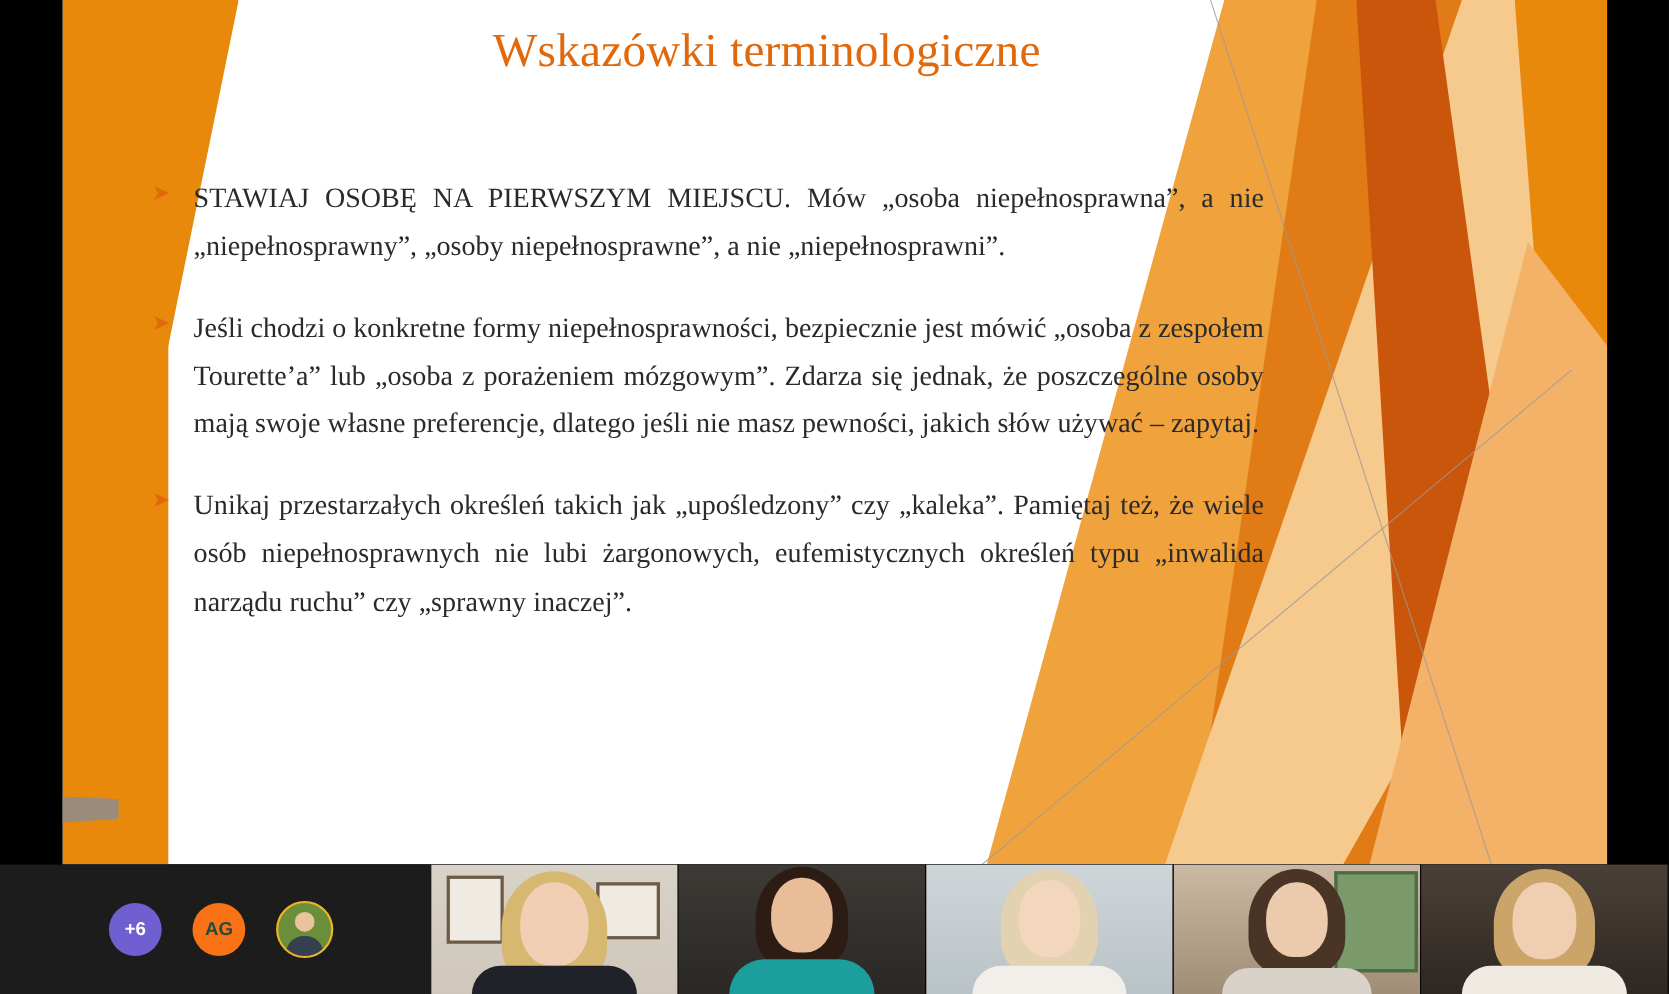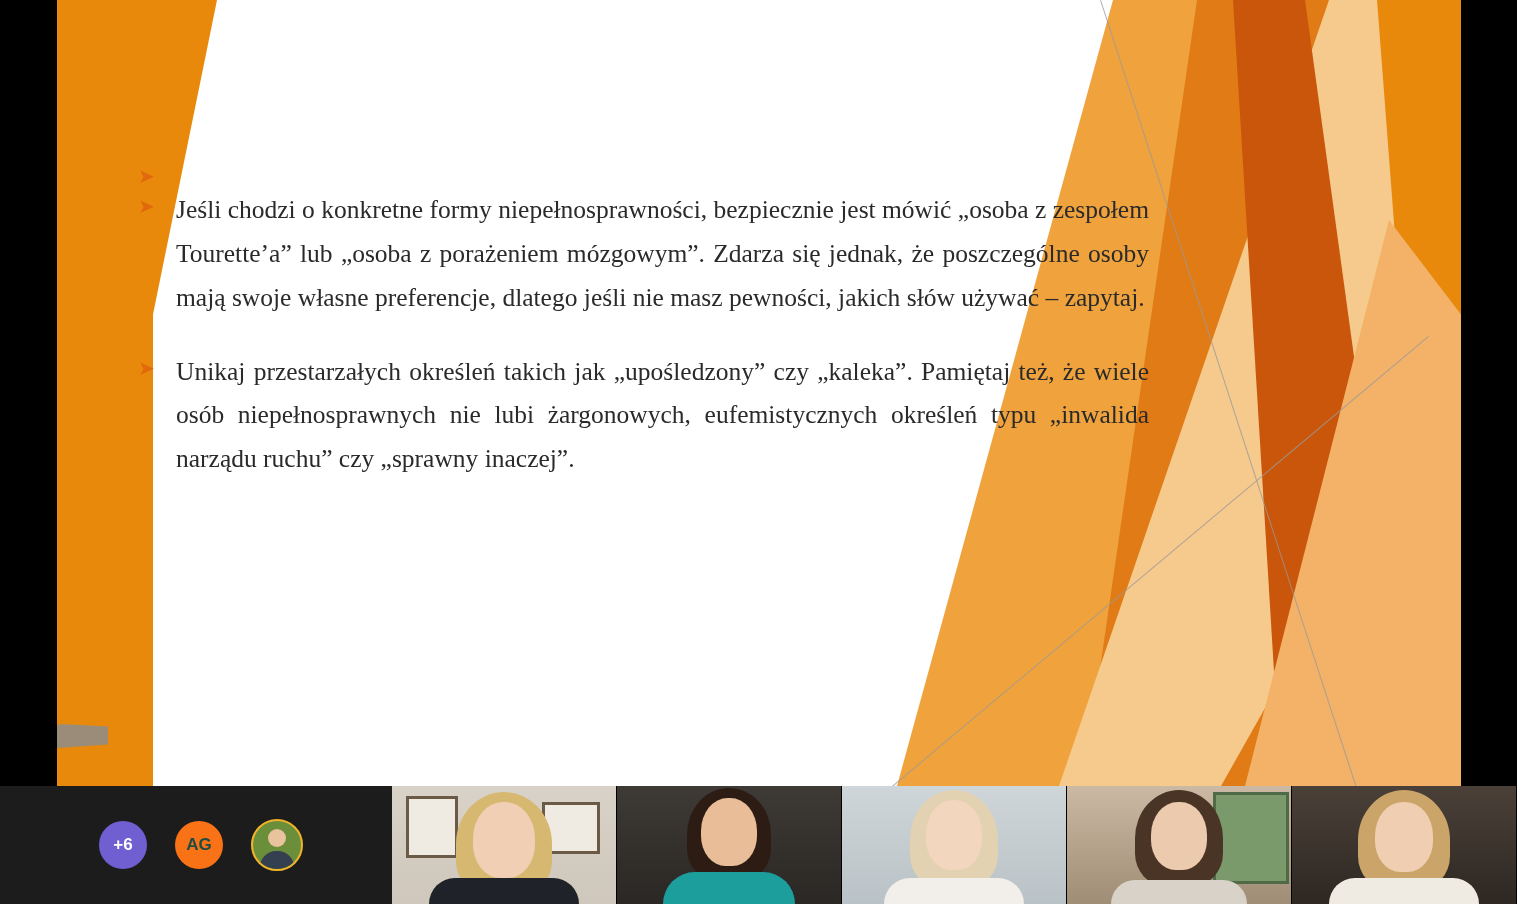--- a/index.html
+++ b/index.html
@@ -267,24 +267,26 @@
         <div class="shp shp2"></div>
         <div class="shp shp3"></div>
         <div class="shp shp4"></div>
         <div class="shp shp5"></div>
         <div class="shp shp6"></div>
       </div>
 
       <div class="hairline" style="left:1044px; top:0px; width:900px; transform: rotate(72deg);"></div>
       <div class="hairline" style="left:835px; top:786px; width:700px; transform: rotate(-40deg);"></div>
 
+      <div class="slide-title">Wskazówki terminologiczne</div>
 
       <div class="bullets">
         <div class="bullet">
           <span class="bullet-marker">➤</span>
+          <span>STAWIAJ OSOBĘ NA PIERWSZYM MIEJSCU. Mów „osoba niepełnosprawna”, a nie „niepełnosprawny”, „osoby niepełnosprawne”, a nie „niepełnosprawni”.</span>
         </div>
         <div class="bullet">
           <span class="bullet-marker">➤</span>
           <span> Jeśli chodzi o konkretne formy niepełnosprawności, bezpiecznie jest mówić „osoba z zespołem Tourette’a” lub „osoba z porażeniem mózgowym”. Zdarza się jednak, że poszczególne osoby mają swoje własne preferencje, dlatego jeśli nie masz pewności, jakich słów używać – zapytaj.</span>
         </div>
         <div class="bullet">
           <span class="bullet-marker">➤</span>
           <span>Unikaj przestarzałych określeń takich jak „upośledzony” czy „kaleka”. Pamiętaj też, że wiele osób niepełnosprawnych nie lubi żargonowych, eufemistycznych określeń typu „inwalida narządu ruchu” czy „sprawny inaczej”.</span>
         </div>
       </div>

